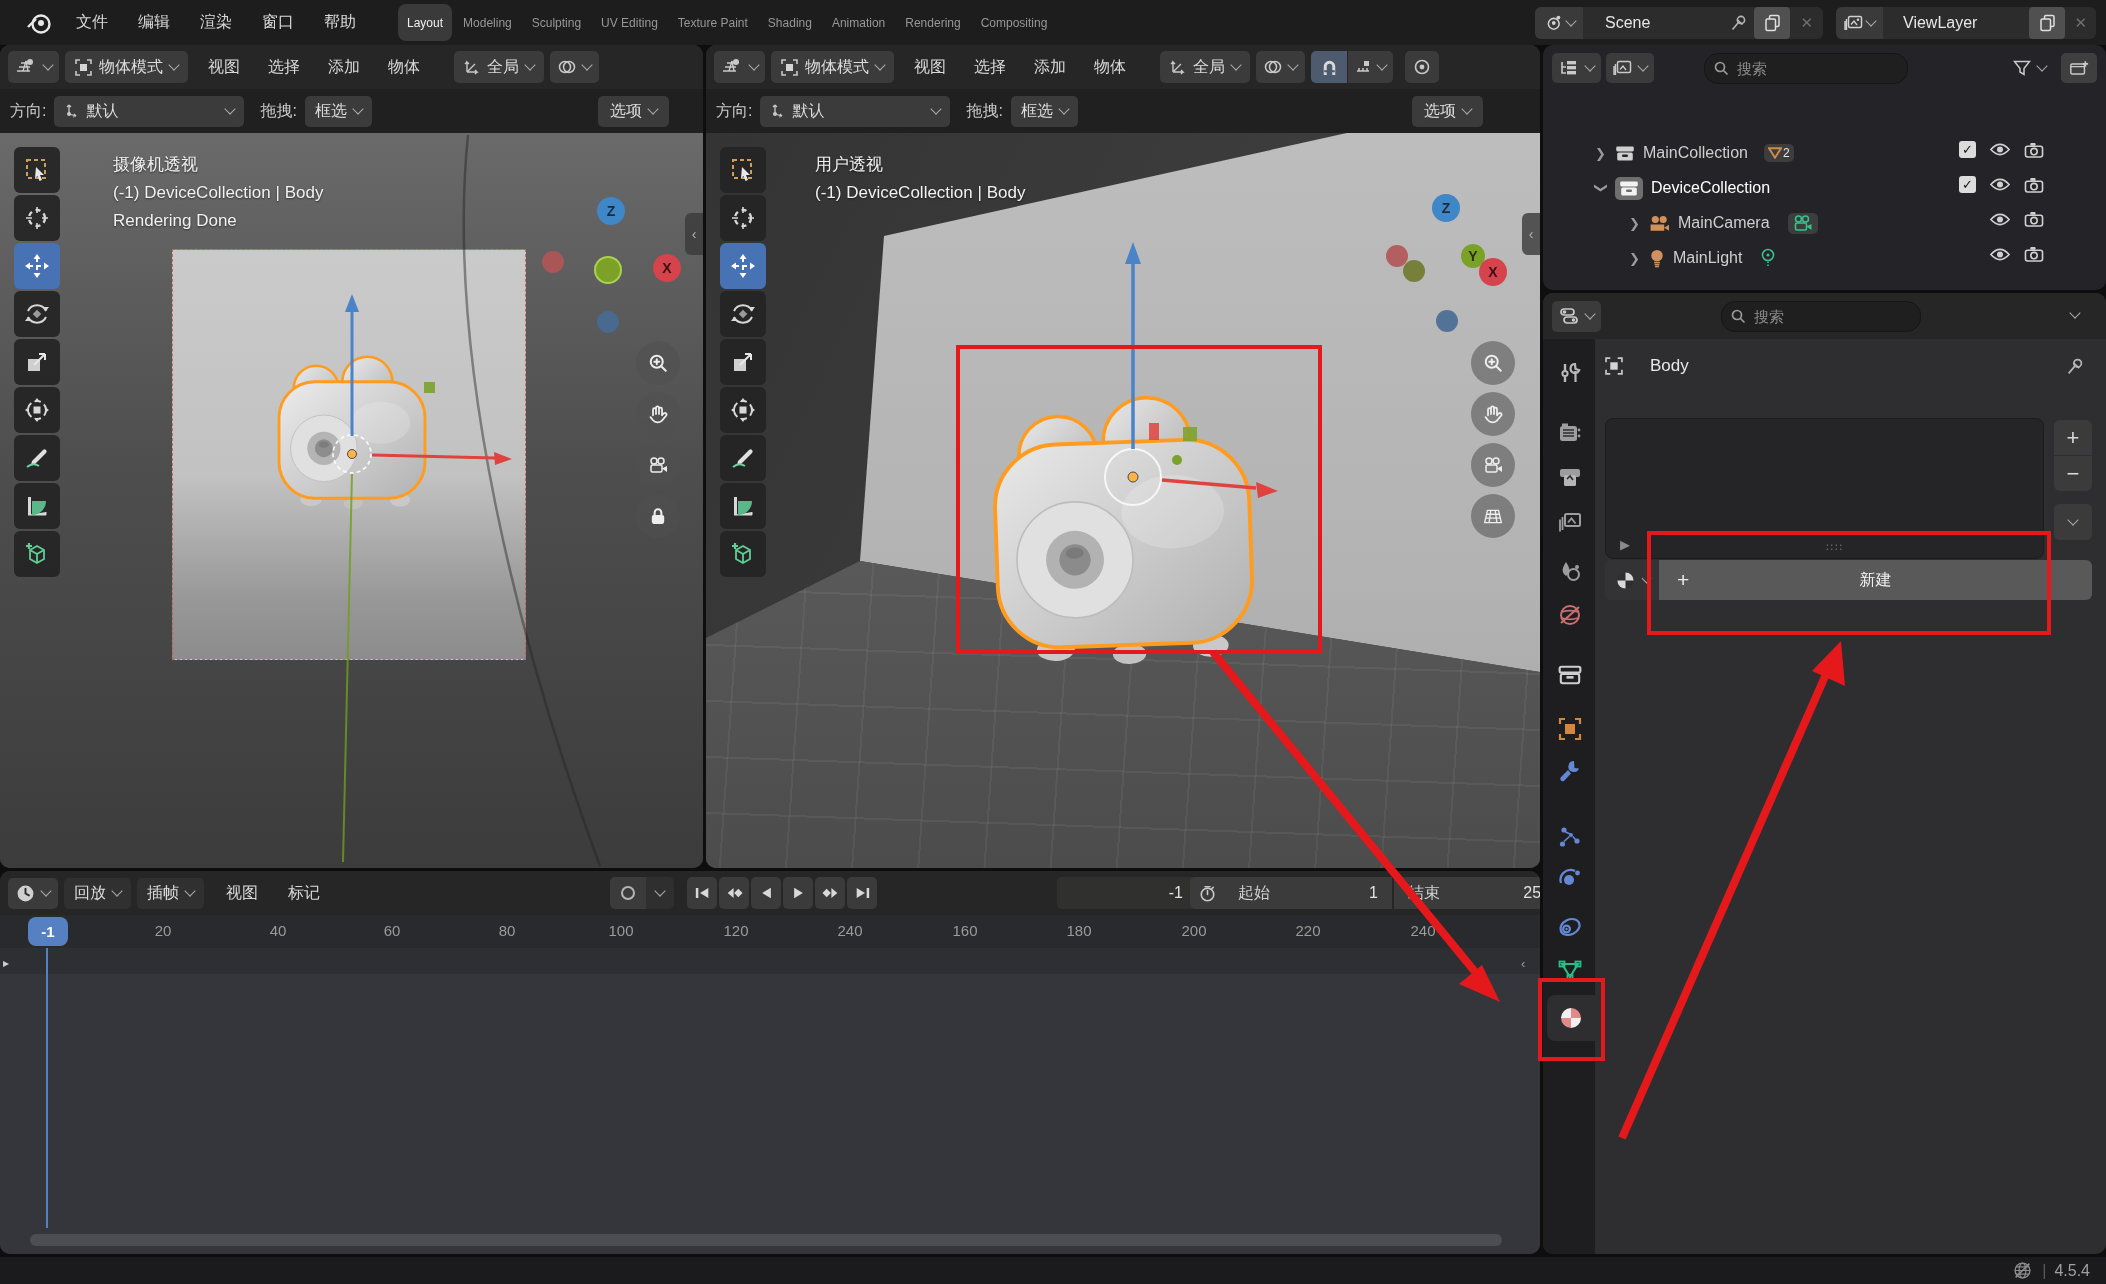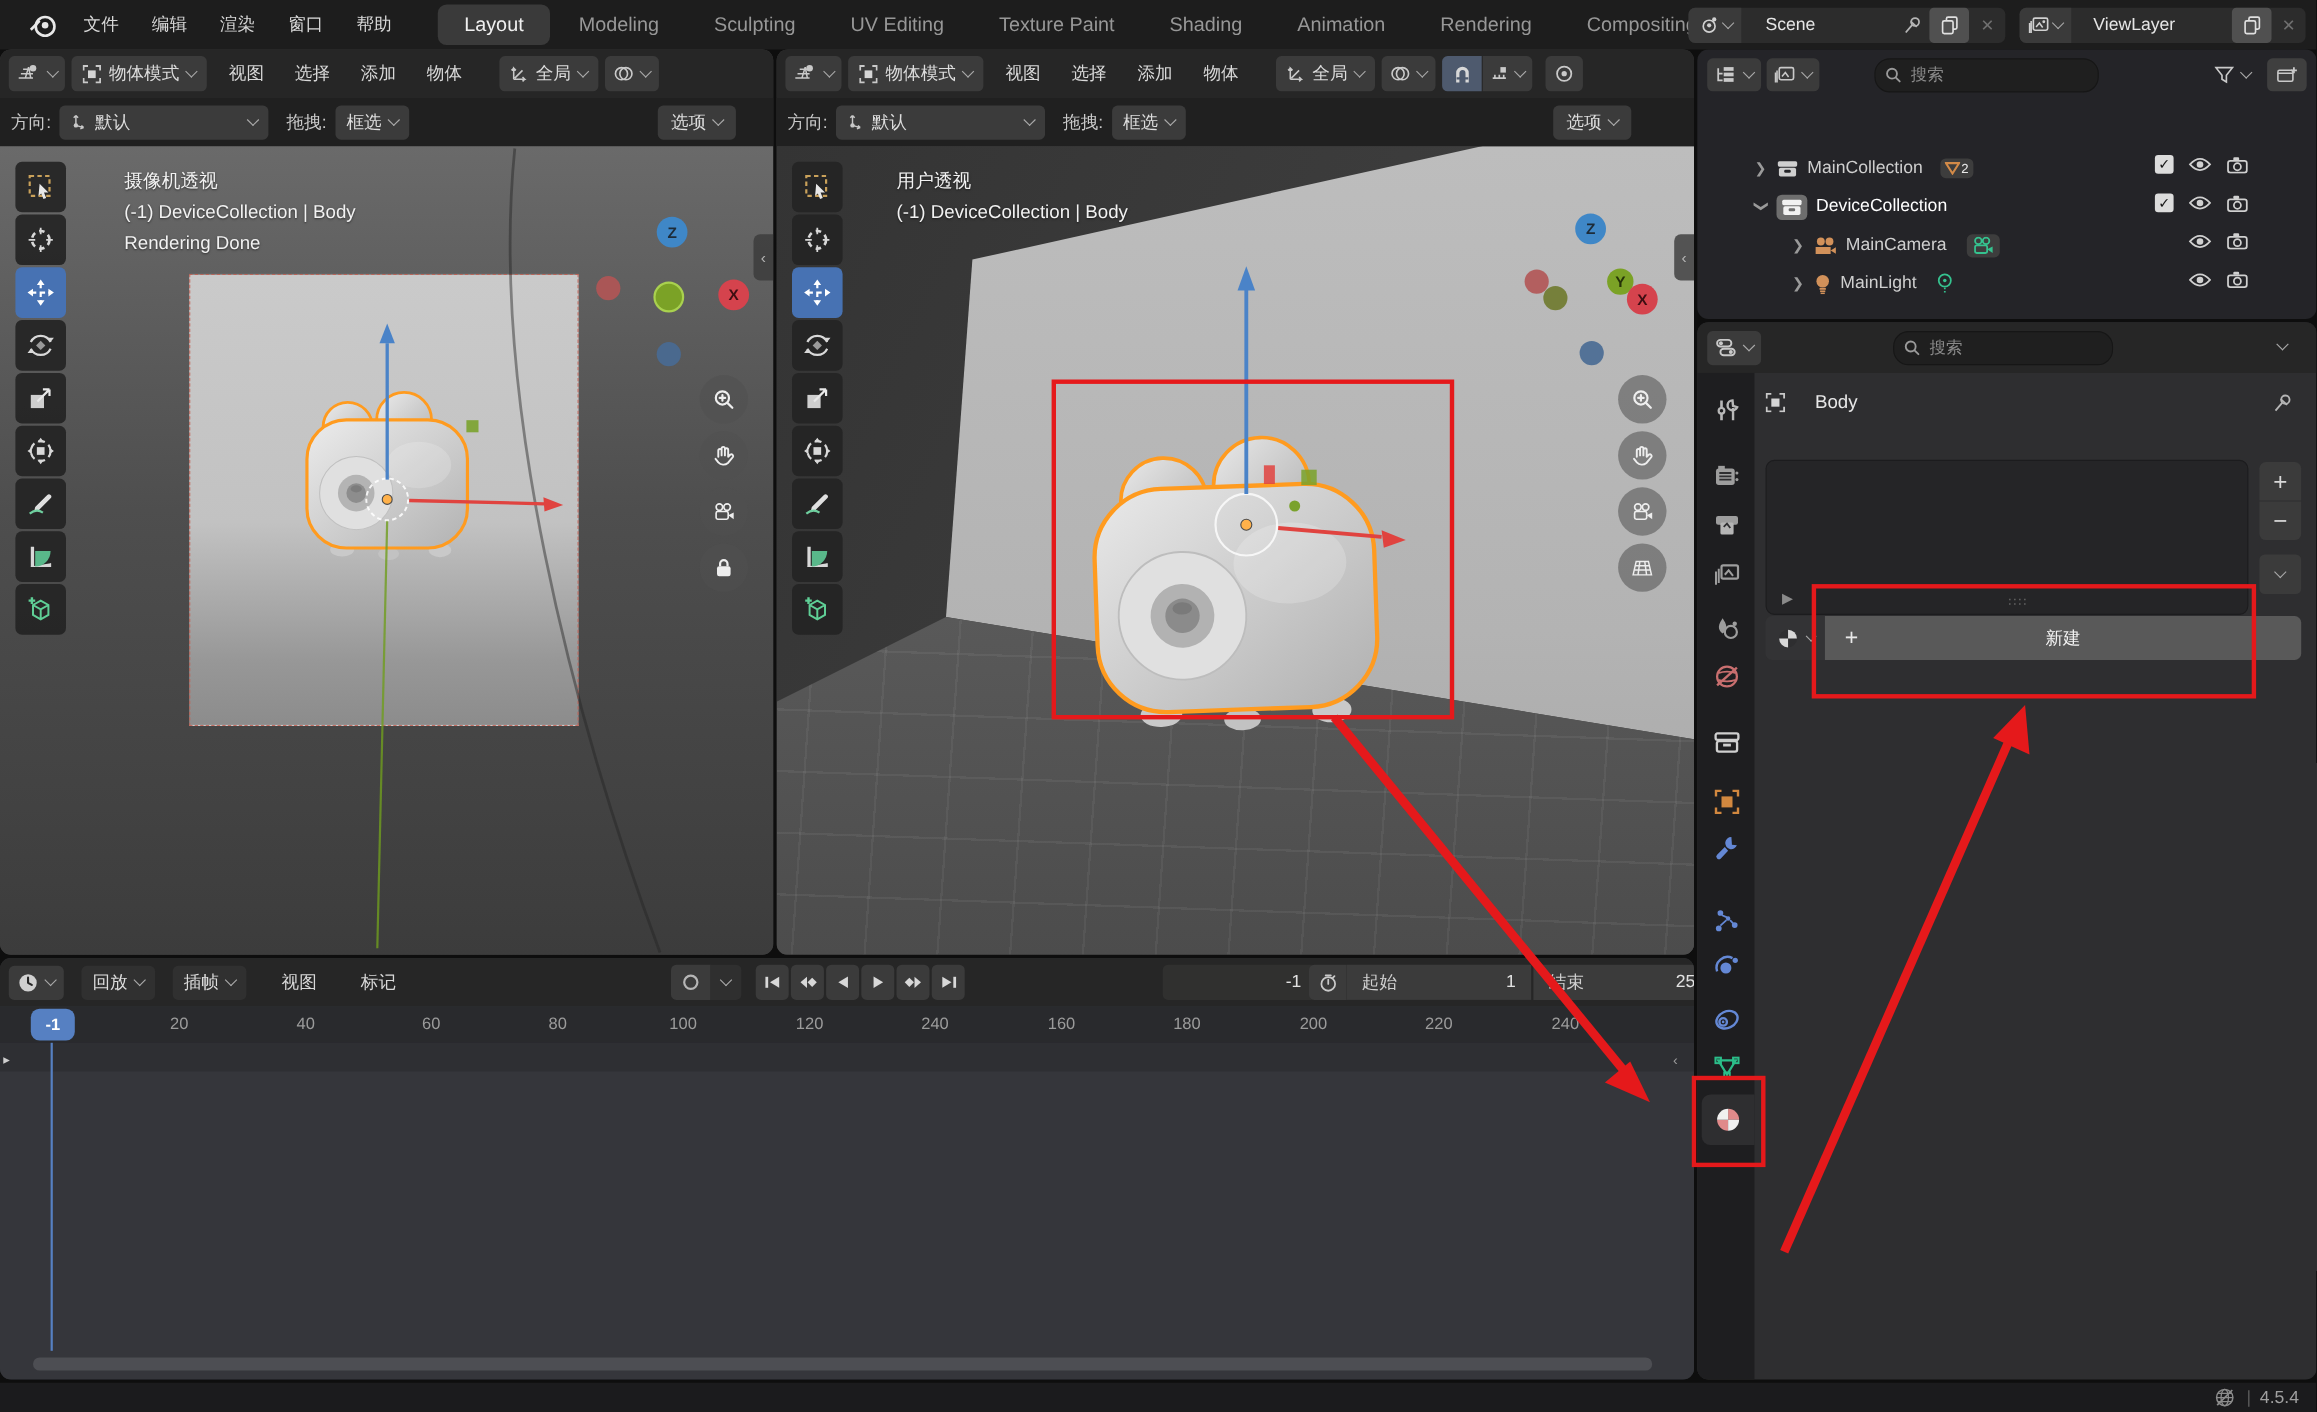--- a/index.html
+++ b/index.html
@@ -5,21 +5,21 @@
   html,body{margin:0;padding:0;background:#0e0e0e}
   .screen{position:relative;width:2106px;height:1284px;background:#0e0e0e;overflow:hidden;
     font-family:"Liberation Sans","DejaVu Sans",sans-serif;color:#d6d6d6;font-size:16px}
   .abs{position:absolute}
   .flex{display:flex;align-items:center}
   .panel{position:absolute;border-radius:10px;overflow:hidden}
   .hdr{background:#262626}
   .btn{background:#3b3b3b;border-radius:5px;display:flex;align-items:center;justify-content:center;gap:7px;color:#dcdcdc}
   .menu{color:#d8d8d8;cursor:default}
   .chev{display:inline-block;width:7px;height:7px;border-right:1.8px solid #aaa;border-bottom:1.8px solid #aaa;transform:rotate(45deg);margin-top:-4px}
-  .tab{color:#979797;font-size:18px;padding:0 24px;height:37px;display:flex;align-items:center;border-radius:8px}
+  .tab{color:#979797;font-size:12px;padding:0 9px;height:37px;display:flex;align-items:center;border-radius:8px}
   .tab.active{background:#3a3a3a;color:#f0f0f0}
   .vp-overlay{color:#f2f2f2;font-size:17px;text-shadow:0 1px 2px rgba(0,0,0,.55);line-height:28px;white-space:nowrap}
   .toolbtn{width:46px;height:46px;background:rgba(36,36,36,.92);display:flex;align-items:center;justify-content:center;border-radius:6px;margin-bottom:2px}
   .toolbtn.active{background:#4772b3}
   .navball{position:absolute;border-radius:50%;display:flex;align-items:center;justify-content:center;font-weight:bold;font-size:14px;color:#1d2b38}
   .navbtn{position:absolute;width:44px;height:44px;border-radius:50%;background:rgba(80,80,80,.55);display:flex;align-items:center;justify-content:center;color:#e8e8e8}
   .row-ic{display:inline-flex;align-items:center;justify-content:center}
   .olrow{position:absolute;height:30px;display:flex;align-items:center;gap:8px;color:#cfcfcf}
   .checkbox{width:17px;height:17px;background:#dcdcdc;border-radius:3px;color:#161616;font-size:13px;font-weight:bold;display:flex;align-items:center;justify-content:center}
   .exp{color:#9a9a9a;font-size:13px;width:12px}
@@ -833,21 +833,21 @@
       <span class="chev" style="width:6px;height:6px"></span>
     </div>
     <div class="btn" style="height:40px;flex:1;border-radius:0 6px 6px 0;background:#595959;color:#f2f2f2;position:relative">
       <span style="position:absolute;left:18px;font-size:21px;color:#e8e8e8">+</span>
       <span style="font-size:16px">新建</span>
     </div>
   </div>
 </div>
 
 <div class="panel" style="left:0;top:871px;width:1540px;height:383px;background:#313338">
-  <div class="abs flex" style="left:0;top:0;width:1580px;height:44px;background:#262626;gap:16px">
+  <div class="abs flex" style="left:0;top:0;width:1580px;height:44px;background:#262626;gap:6px">
     <div class="btn" style="height:31px;padding:0 8px;margin-left:8px">
       <svg width="19" height="19" viewBox="0 0 18 18">
             <circle cx="9" cy="9" r="7.5" fill="#d0d0d0"></circle>
             <path d="M9,9 V4.5 M9,9 l3.2,1.8" stroke="#262626" stroke-width="1.8" fill="none" stroke-linecap="round"></path>
           </svg>
           <span class="chev"></span>
     </div>
     <div class="btn" style="height:31px;padding:0 10px;background:#303030">
           <span>回放</span>
           <span class="chev"></span>

